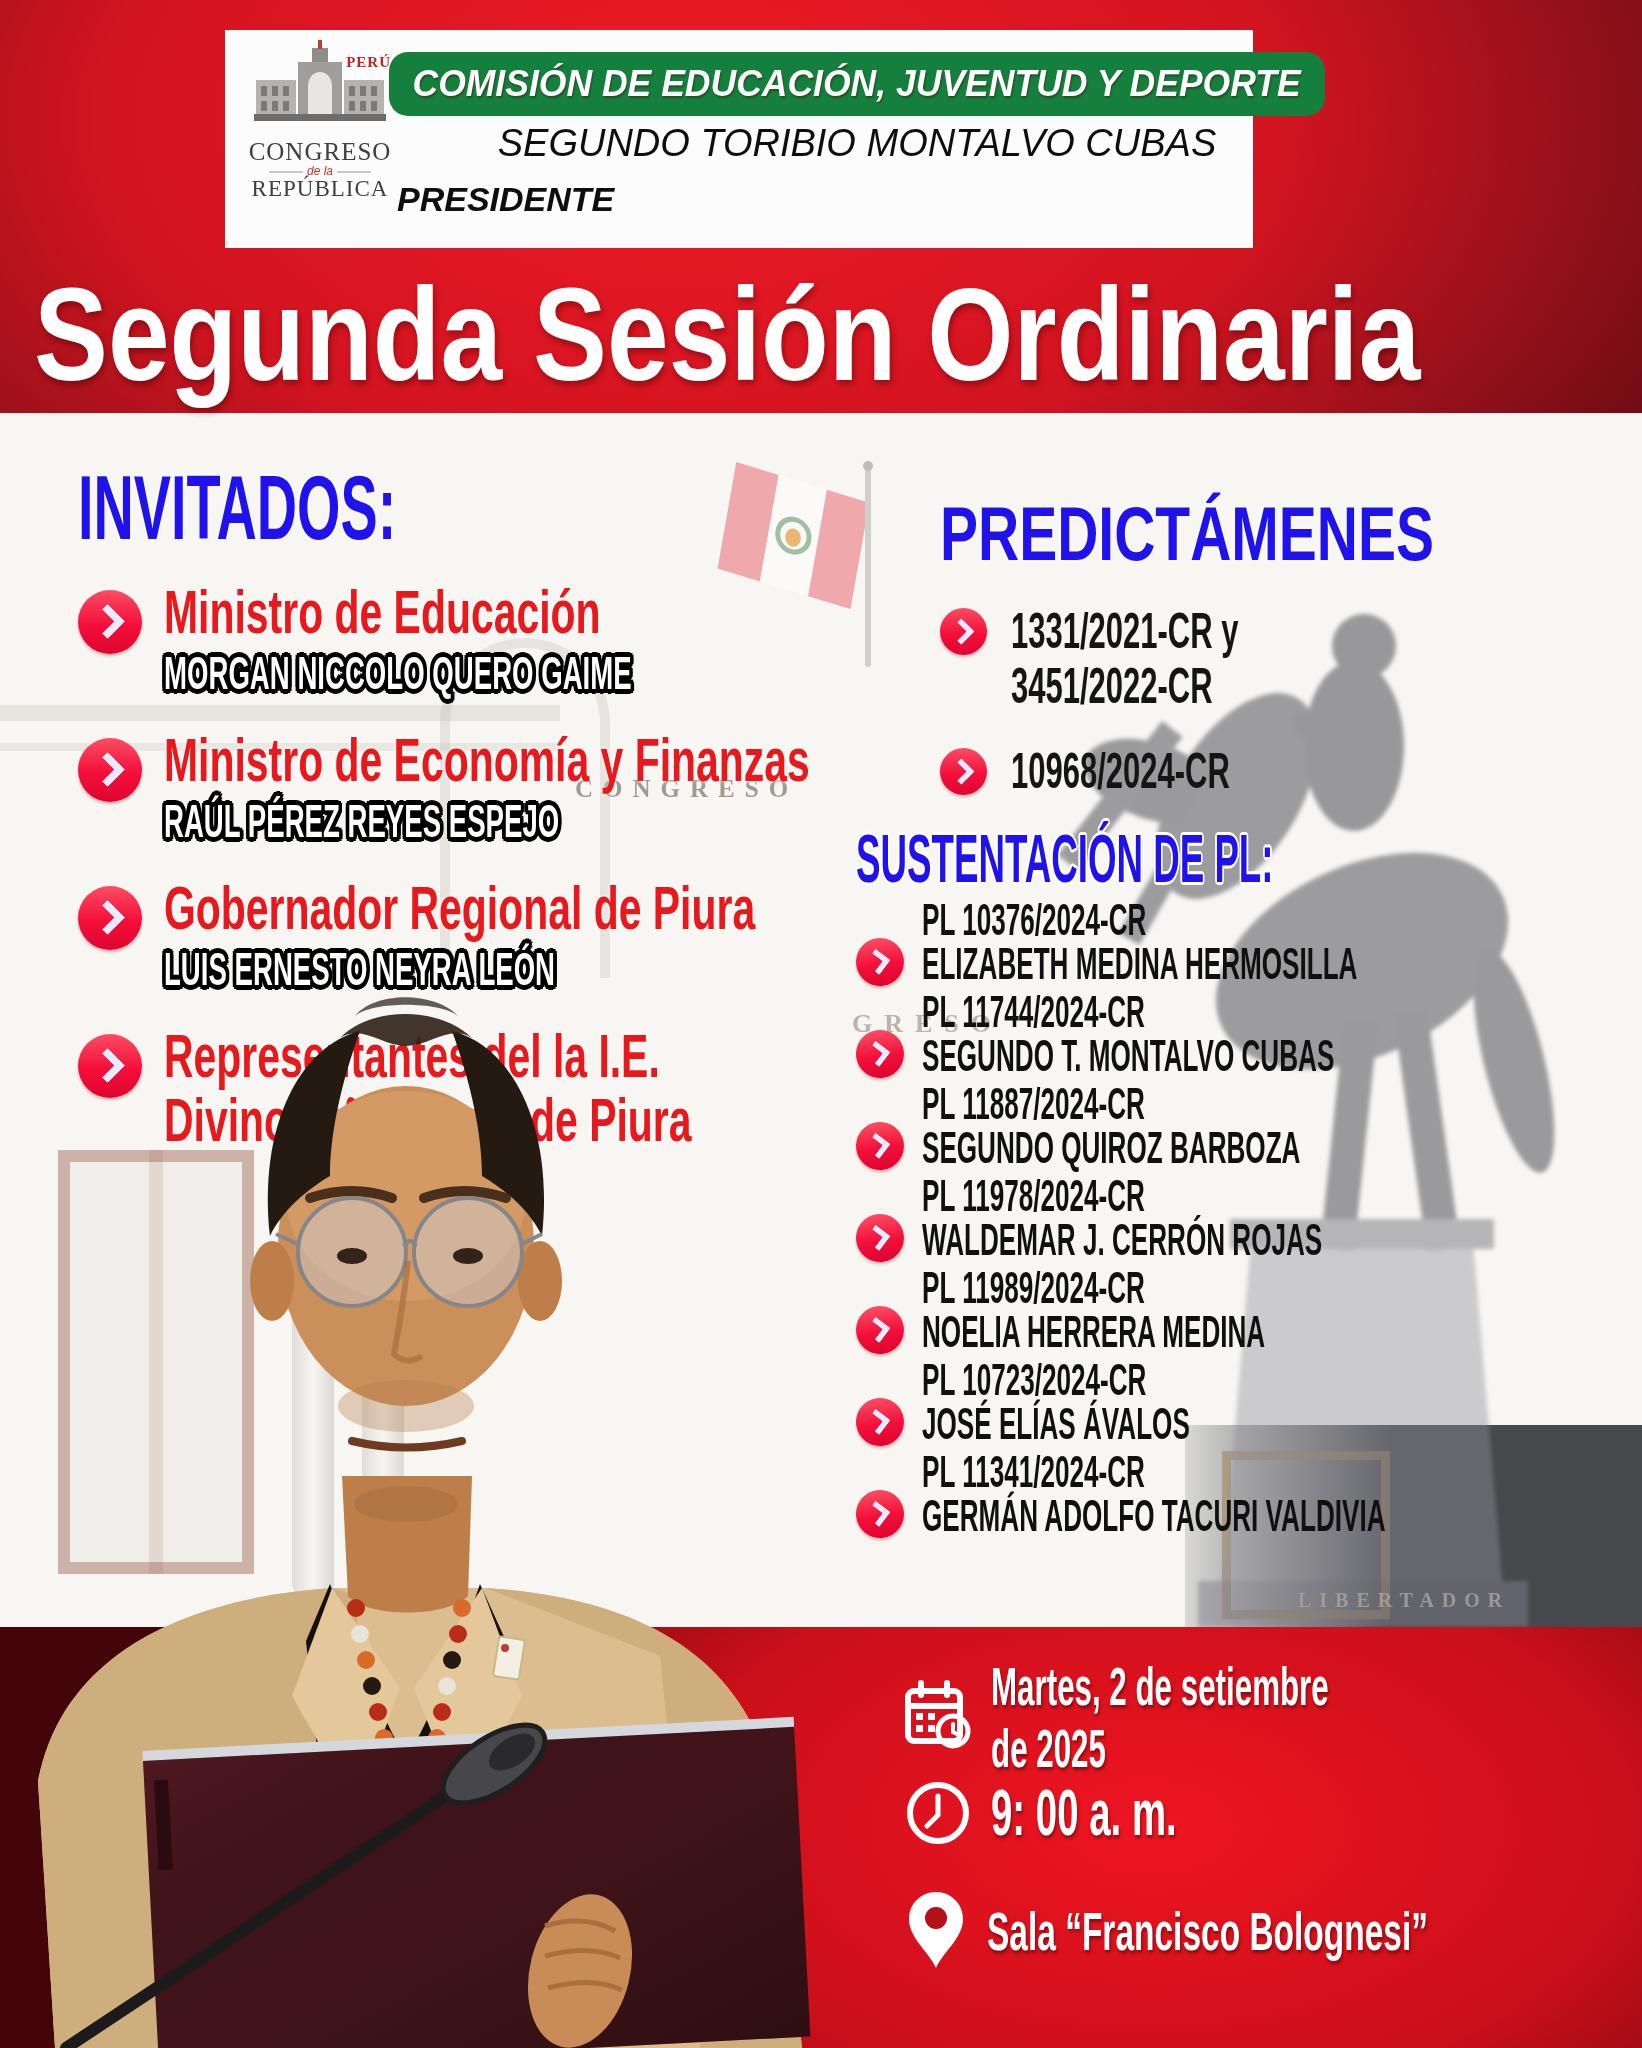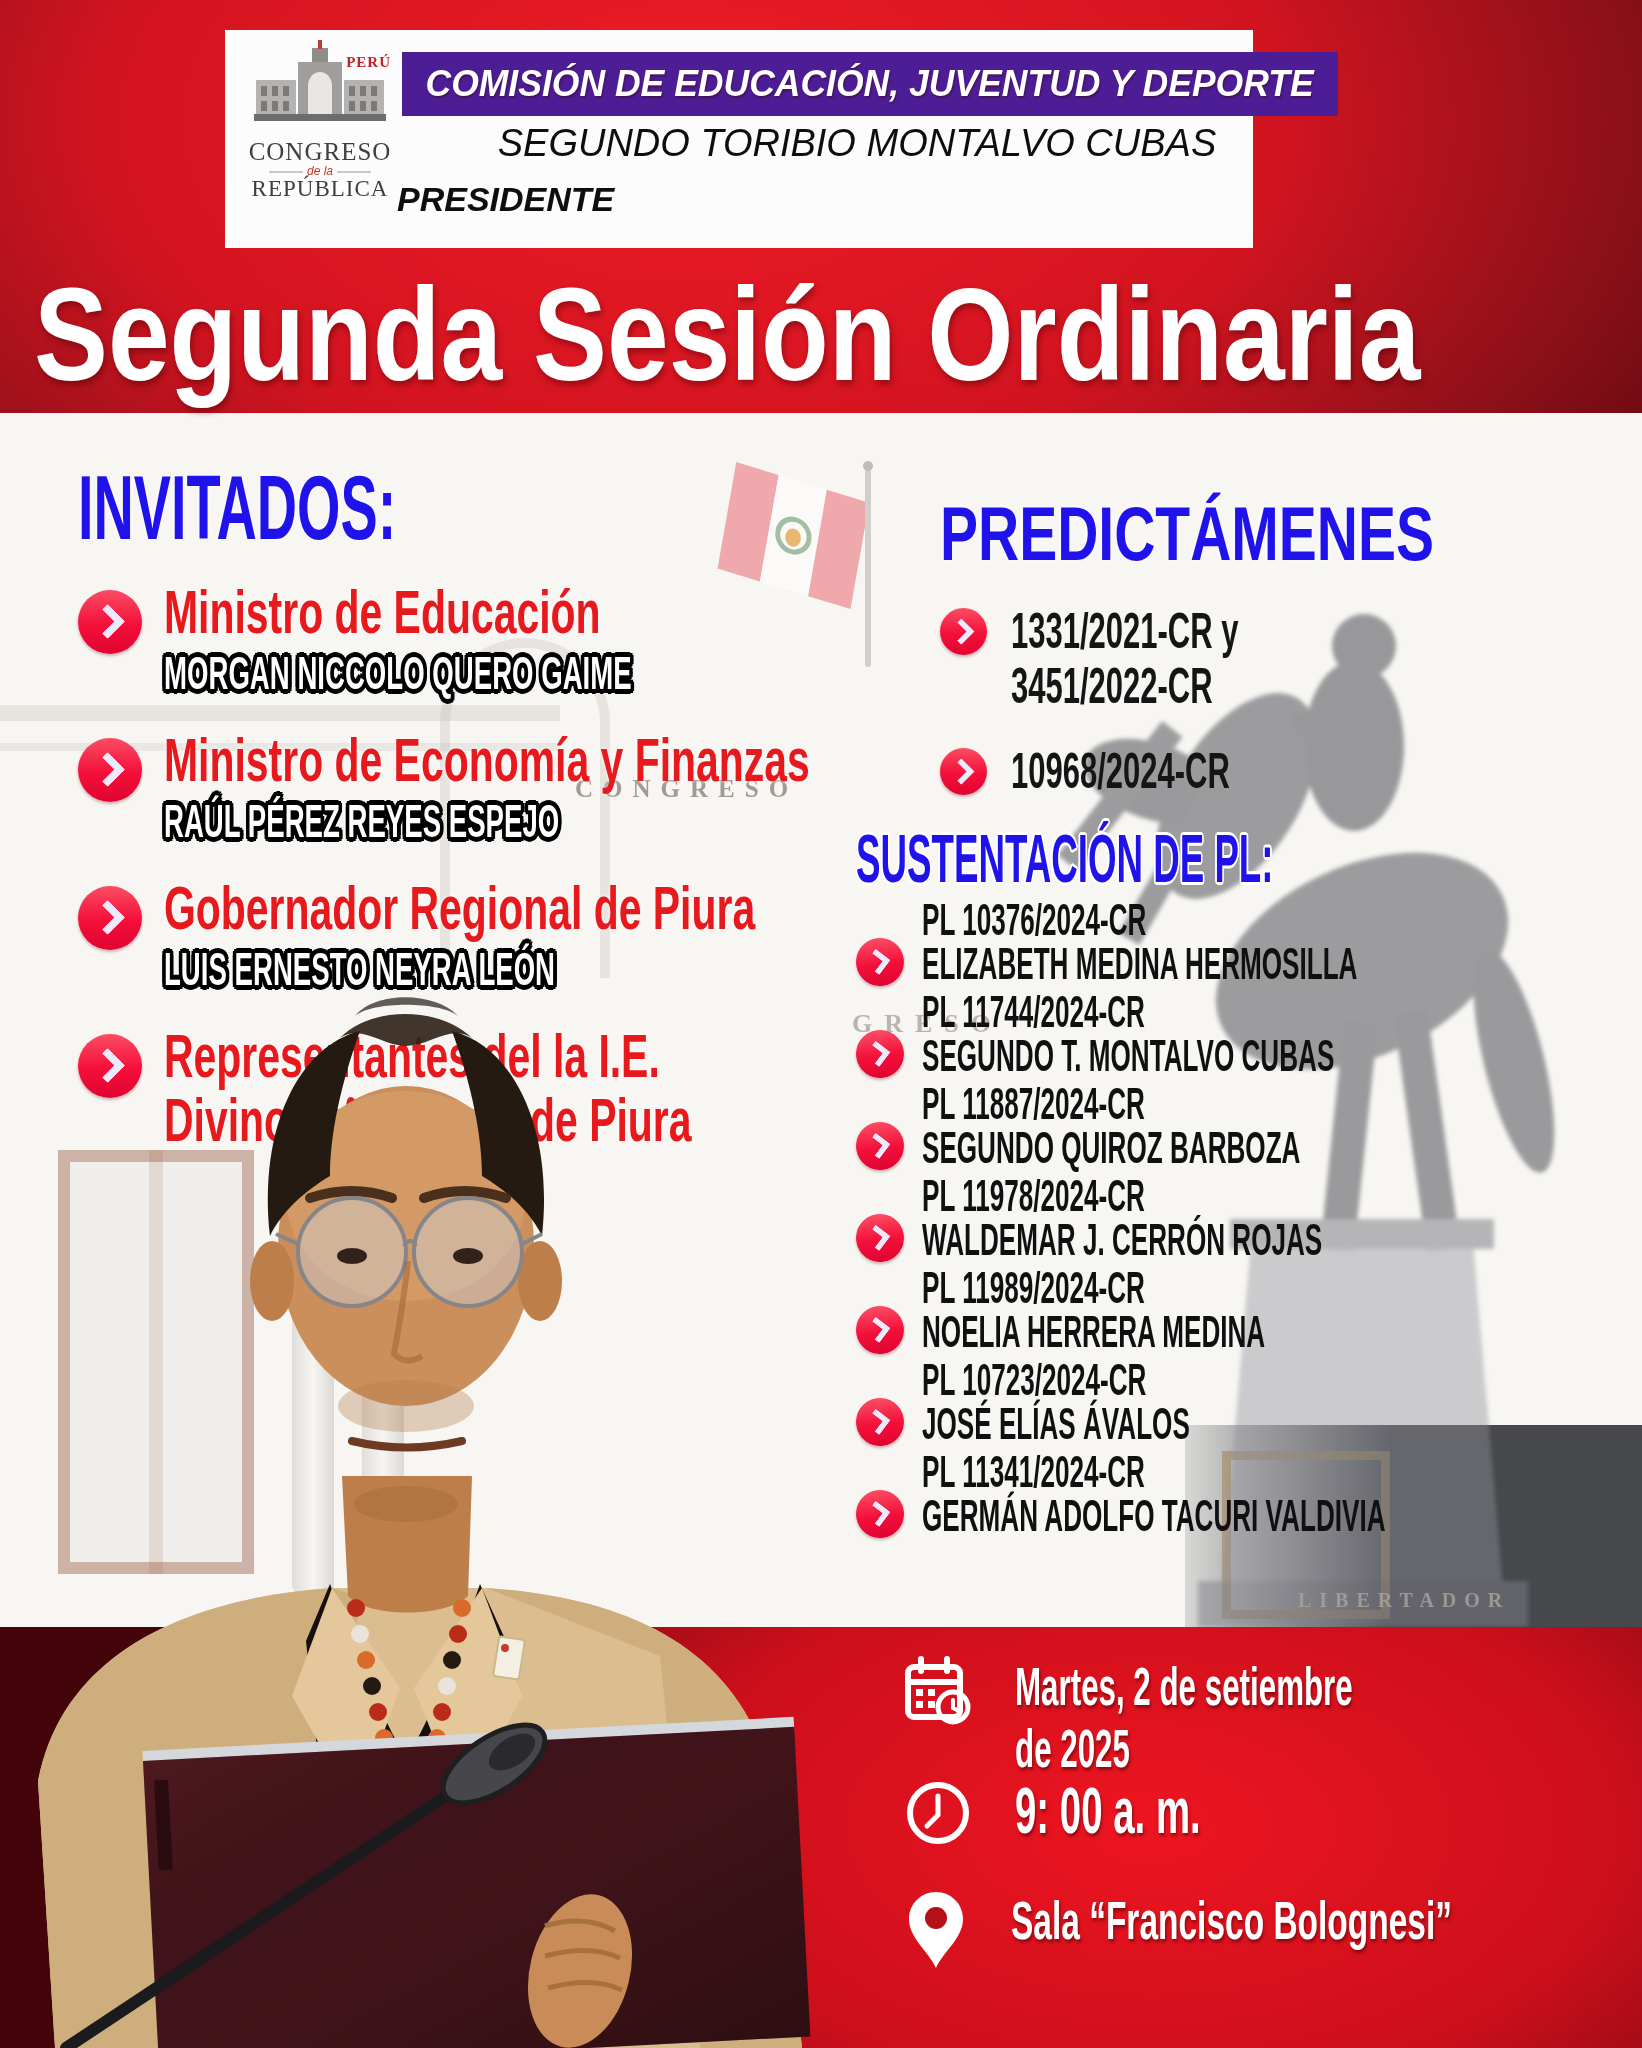--- a/index.html
+++ b/index.html
@@ -10,21 +10,21 @@
   }
 
   
   .header-card{position:absolute;left:225px;top:30px;width:1028px;height:218px;background:#fcfcfc;z-index:8;}
   .logo{position:absolute;left:16px;top:10px;width:158px;height:200px;text-align:center;color:#3d3c3c;}
   .logo-peru{position:absolute;right:8px;top:14px;color:#c42127;font-size:15px;font-weight:bold;letter-spacing:1px;font-family:"Liberation Serif",serif;}
   .logo-congreso{margin-top:2px;font-family:"Liberation Serif",serif;font-size:25px;letter-spacing:1px;color:#413f3e;}
   .logo-dela{font-family:Liberation Sans, sans-serif;font-style:italic;font-size:12px;color:#c0392b;line-height:10px;}
   .logo-dela .dash{display:inline-block;width:34px;height:2px;background:#c9c9c9;vertical-align:middle;margin:0 4px;}
   .logo-republica{font-family:"Liberation Serif",serif;font-size:23px;letter-spacing:1px;color:#413f3e;}
-  .committee-banner{position:absolute;left:177px;top:22px;width:936px;height:64px;background:#4c1d95;display:flex;align-items:center;justify-content:center;}
+  .committee-banner{position:absolute;left:164px;top:22px;width:936px;height:64px;background:#15803d;display:flex;align-items:center;justify-content:center;border-radius:19px;}
   .committee-banner span{transform-origin:50% 50%;transform:scaleX(.96);font-style:italic;font-weight:bold;font-size:37px;color:#fff;text-shadow:1px 2px 2px rgba(60,0,0,.4);}
   .president-name{position:absolute;left:172px;top:92px;width:920px;text-align:center;font-style:italic;font-weight:normal;font-size:38px;color:#0e0e0e;}
   .president-role{position:absolute;left:172px;top:150px;width:640px;font-style:italic;font-weight:bold;font-size:34px;color:#0e0e0e;}
 
   
   .session-title{position:absolute;left:34px;top:268px;z-index:8;font-size:132px;font-weight:bold;color:#fff;line-height:1.02;transform:scaleX(.84);transform-origin:0 50%;white-space:nowrap;text-shadow:2px 4px 7px rgba(70,0,0,.45);}
 
   
   .mid{position:absolute;left:0;top:413px;width:1642px;height:1214px;background:#f7f6f3;z-index:1;overflow:hidden;}
   .bg-arch{position:absolute;left:440px;top:225px;width:150px;height:330px;border:10px solid rgba(170,160,148,.20);border-bottom:none;border-radius:90px 90px 0 0;}
@@ -69,21 +69,21 @@
   .sust-heading{font-size:68px;font-weight:bold;color:#2012ea;line-height:72px;transform:scaleX(.54);transform-origin:0 50%;white-space:nowrap;
     text-shadow:3px 0 0 #fff,-3px 0 0 #fff,0 3px 0 #fff,0 -3px 0 #fff,2px 2px 0 #fff,-2px 2px 0 #fff,2px -2px 0 #fff,-2px -2px 0 #fff;}
   .pl-item{display:flex;gap:18px;margin-top:4px;align-items:flex-end;}
   .pl-item:first-of-type{margin-top:26px;}
   .pl-item .bullet{font-size:48px;margin-top:10px;transform:rotate(-8deg);}
   .pl-line{font-size:45px;font-weight:bold;color:#101010;line-height:44px;transform:scaleX(.58);transform-origin:0 50%;white-space:nowrap;}
 
   
   .bottom-panel{position:absolute;left:0;top:1627px;width:1642px;height:421px;z-index:2;
     background:radial-gradient(1000px 560px at 1150px 200px,#ee1521 0%,#ca0f1b 48%,#79090f 80%,#43050a 100%);}
-  .sched-row{position:absolute;z-index:5;display:flex;gap:44px;align-items:flex-start;}
+  .sched-row{position:absolute;z-index:5;display:flex;gap:20px;align-items:center;}
   .sched-icon{flex:0 0 auto;}
   .sched-text{font-size:54px;font-weight:bold;color:#fff;line-height:62px;transform:scaleX(.58);transform-origin:0 50%;white-space:nowrap;text-shadow:2px 3px 4px rgba(60,0,0,.5);}
   .sched-time{font-size:64px;line-height:66px;transform:scaleX(.60);}
   .sched-venue{font-size:54px;line-height:60px;transform:scaleX(.62);}
 
   .person{position:absolute;left:0;top:896px;width:830px;height:1152px;z-index:6;}
 </style>
 </head>
 <body>
 

